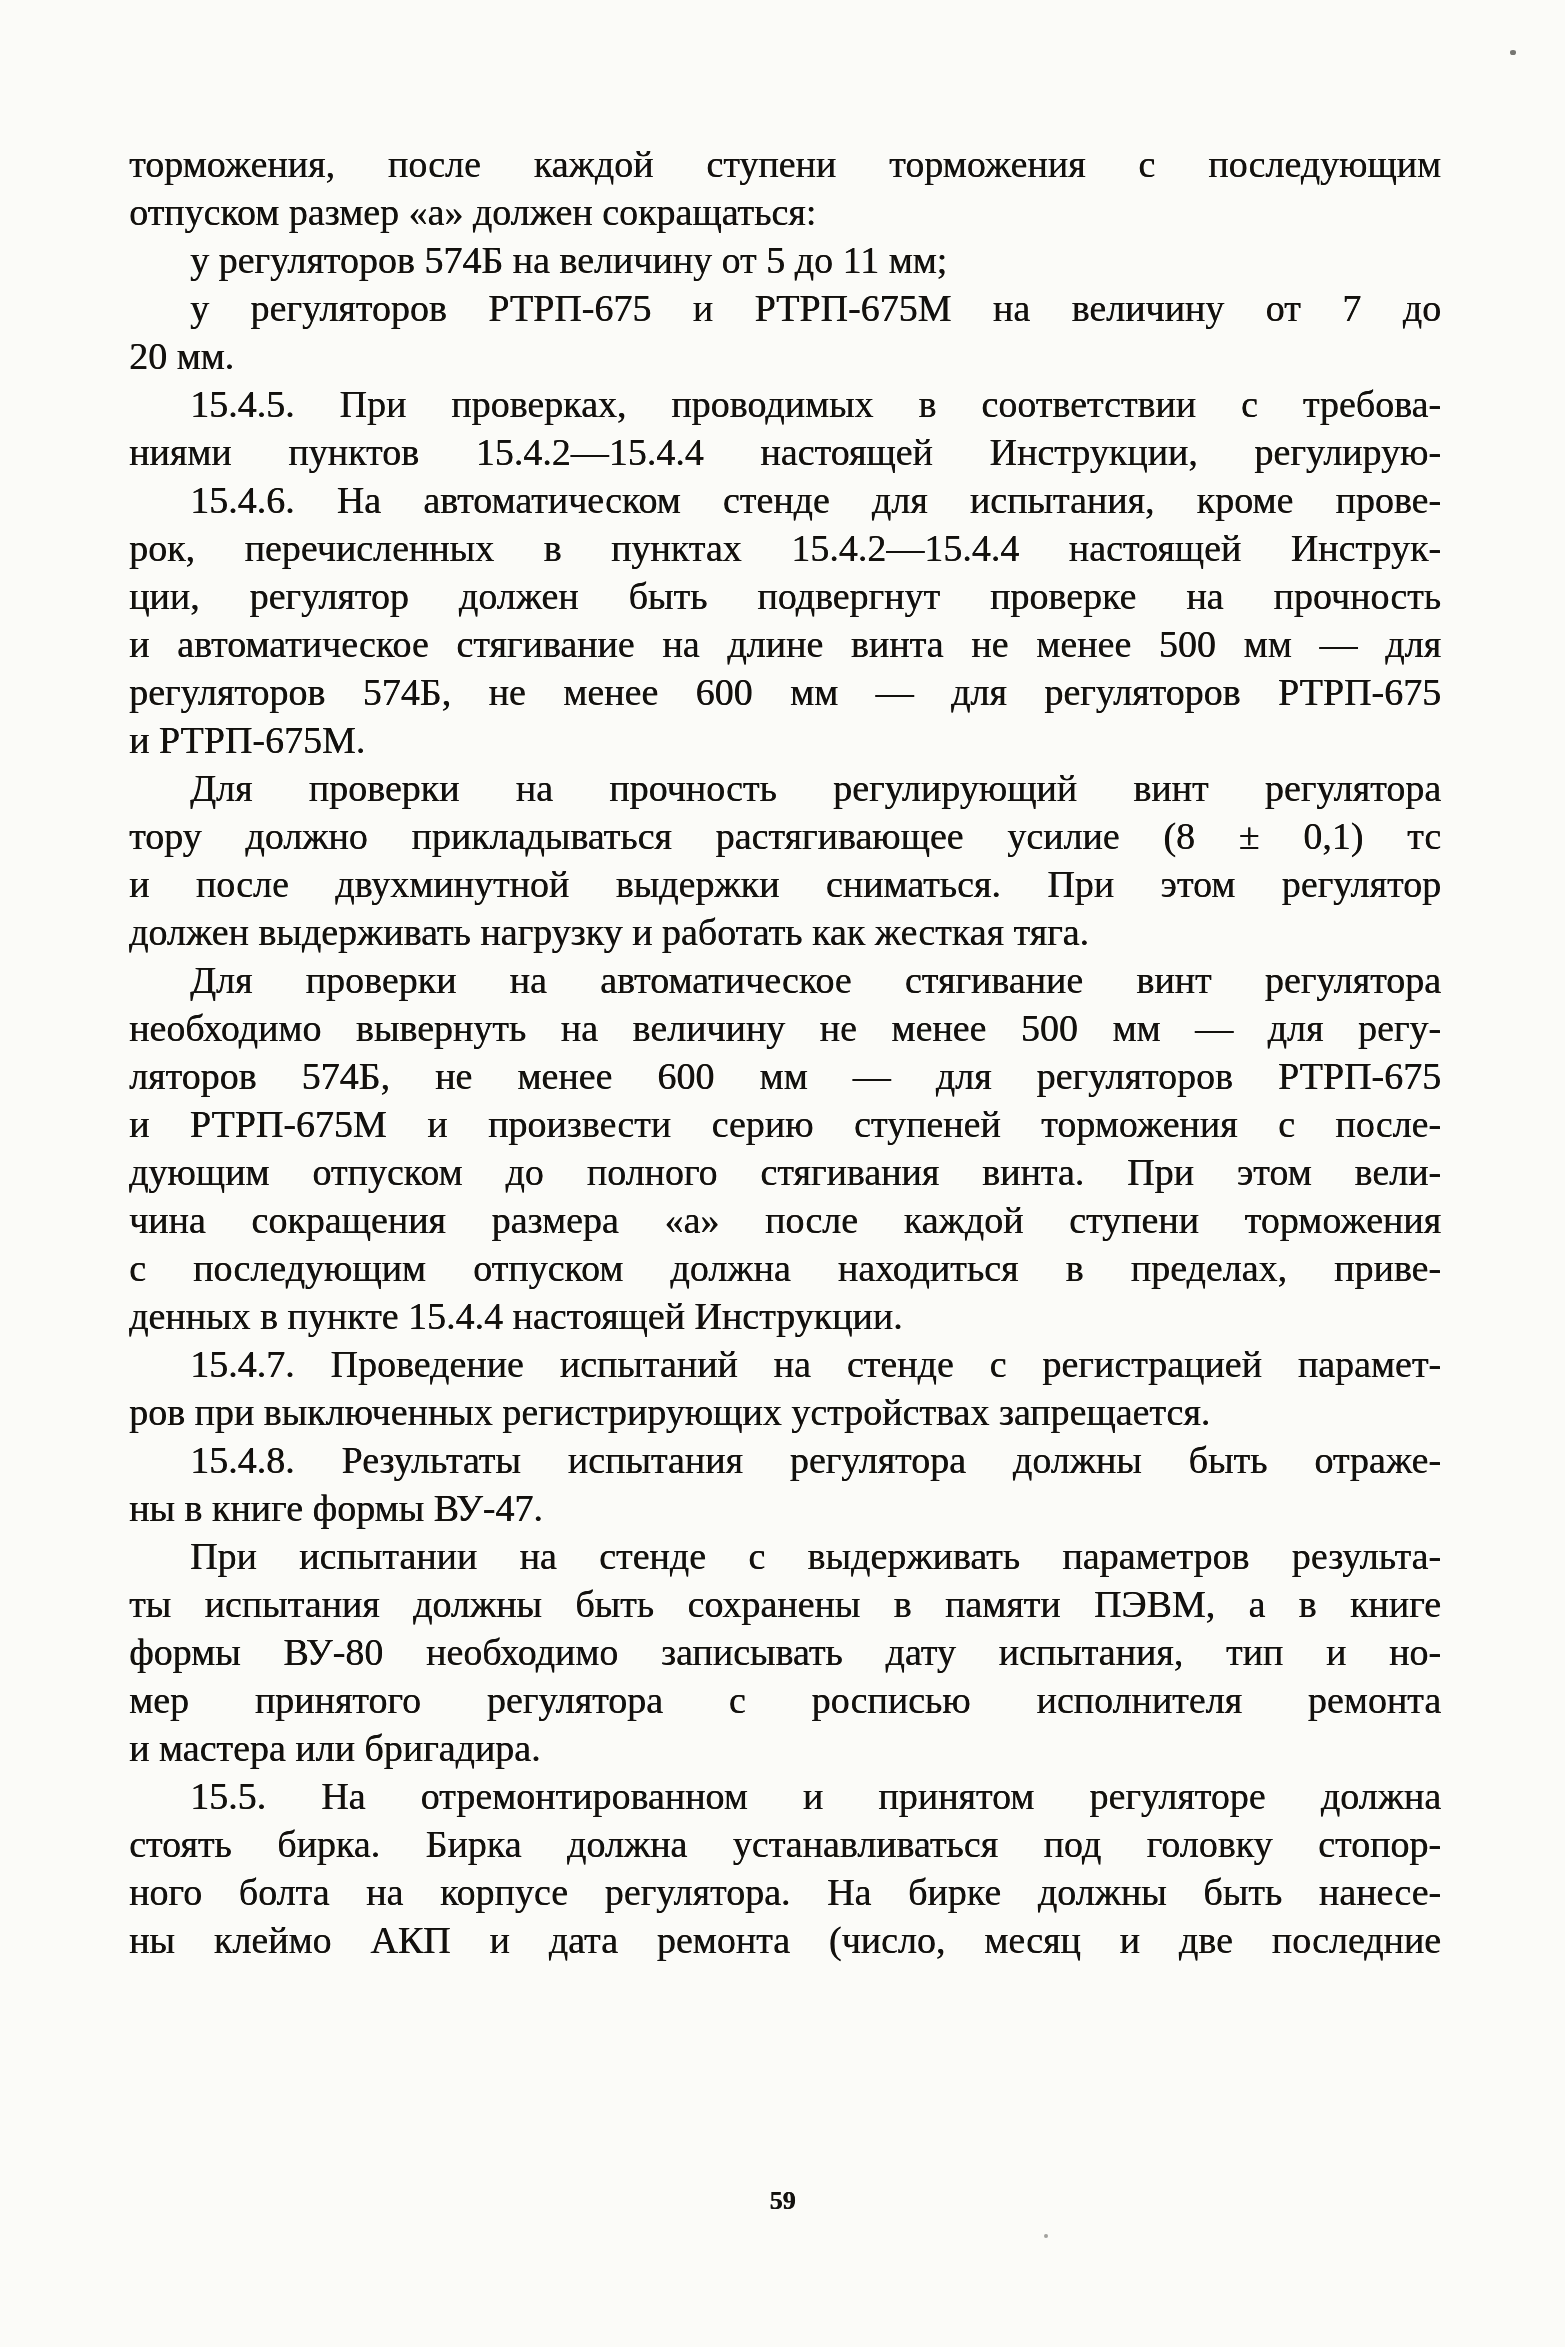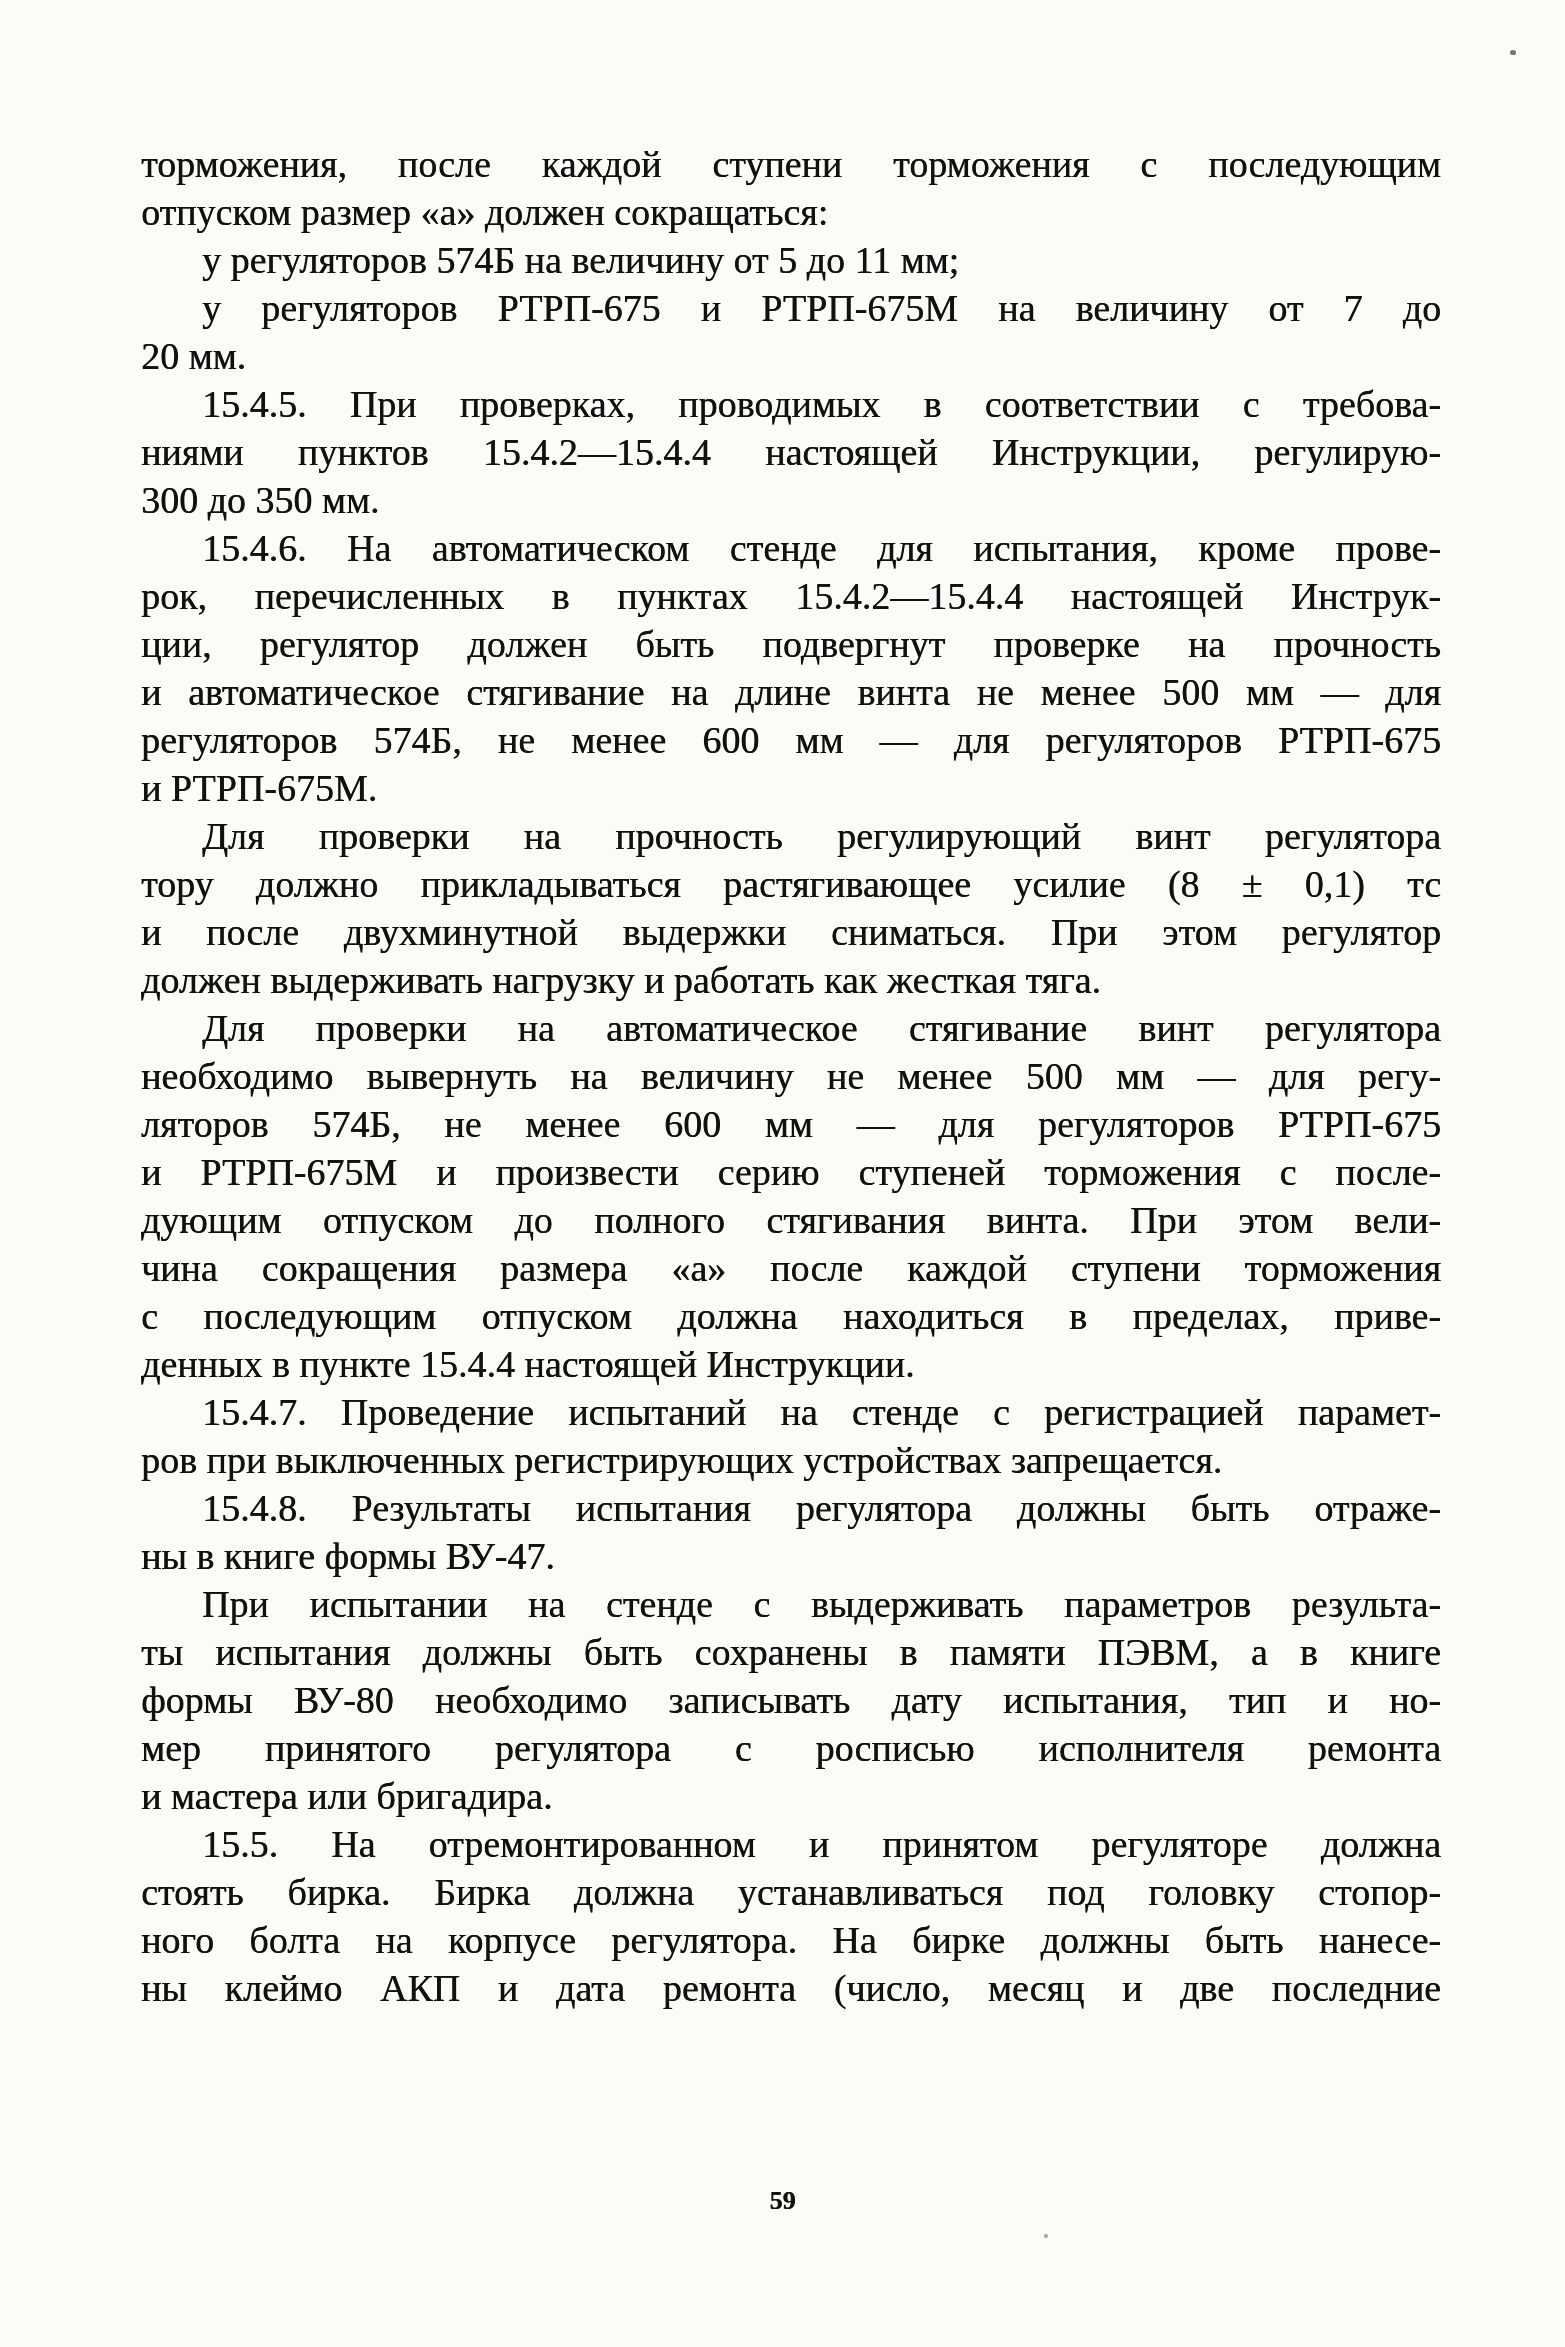--- a/index.html
+++ b/index.html
@@ -21,21 +21,20 @@
       left: 129px;
       top: 140px;
       width: 1312px;
       font-size: 38px;
       line-height: 48px;
       text-shadow: 0.4px 0 0 currentColor; 
     }
     .line {
       text-align: justify;
       text-align-last: justify;
-      margin-left: 12px;
     }
     .line.last {
       text-align-last: left;
     }
     .line.indent {
       text-indent: 61px;
     }
     .page-number {
       position: absolute;
       top: 2186px;
@@ -71,21 +70,20 @@
 
 <div class="page">
   <div class="text-block">
       <div class="line">торможения, после каждой ступени торможения с последующим</div>
       <div class="line last">отпуском размер «а» должен сокращаться:</div>
       <div class="line indent last">у регуляторов 574Б на величину от 5 до 11 мм;</div>
       <div class="line indent">у регуляторов РТРП-675 и РТРП-675М на величину от 7 до</div>
       <div class="line last">20 мм.</div>
       <div class="line indent">15.4.5. При проверках, проводимых в соответствии с требова-</div>
       <div class="line">ниями пунктов 15.4.2—15.4.4 настоящей Инструкции, регулирую-</div>
-      <div class="line last">300 до 350 мм.</div>
       <div class="line indent">15.4.6. На автоматическом стенде для испытания, кроме прове-</div>
       <div class="line">рок, перечисленных в пунктах 15.4.2—15.4.4 настоящей Инструк-</div>
       <div class="line">ции, регулятор должен быть подвергнут проверке на прочность</div>
       <div class="line">и автоматическое стягивание на длине винта не менее 500 мм — для</div>
       <div class="line">регуляторов 574Б, не менее 600 мм — для регуляторов РТРП-675</div>
       <div class="line last">и РТРП-675М.</div>
       <div class="line indent">Для проверки на прочность регулирующий винт регулятора</div>
       <div class="line">тору должно прикладываться растягивающее усилие (8 ± 0,1) тс</div>
       <div class="line">и после двухминутной выдержки сниматься. При этом регулятор</div>
       <div class="line last">должен выдерживать нагрузку и работать как жесткая тяга.</div>

